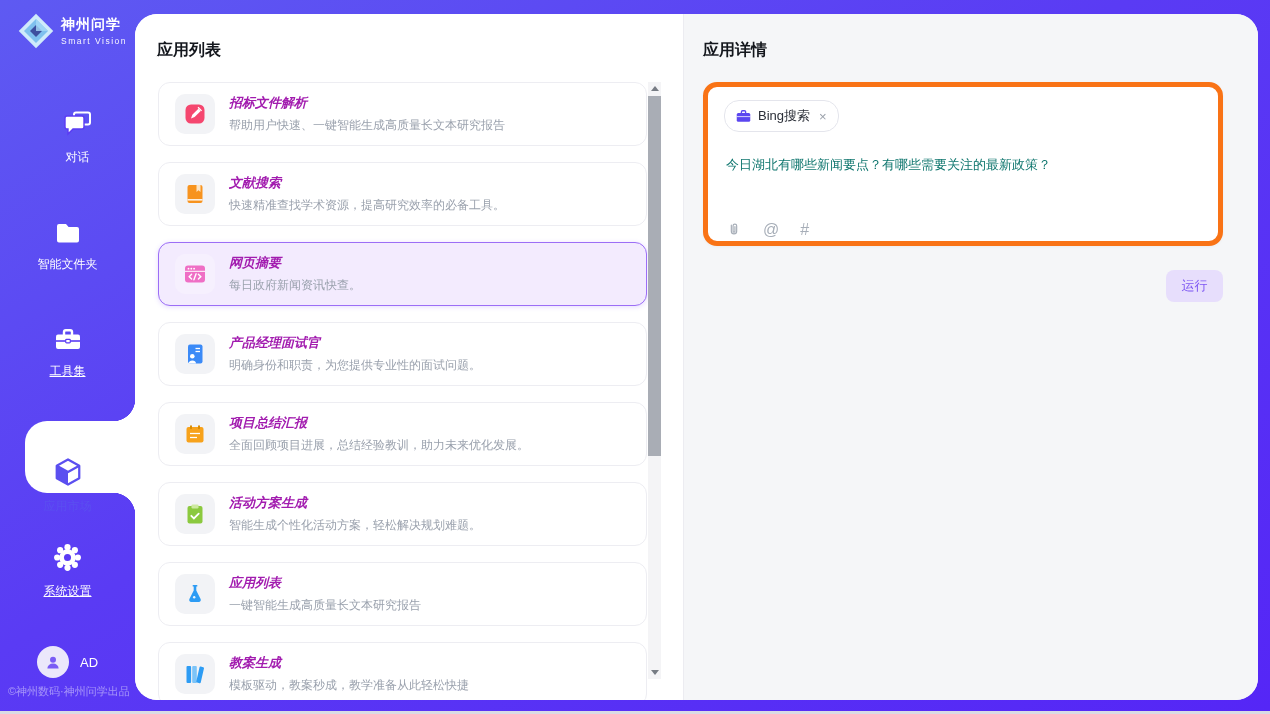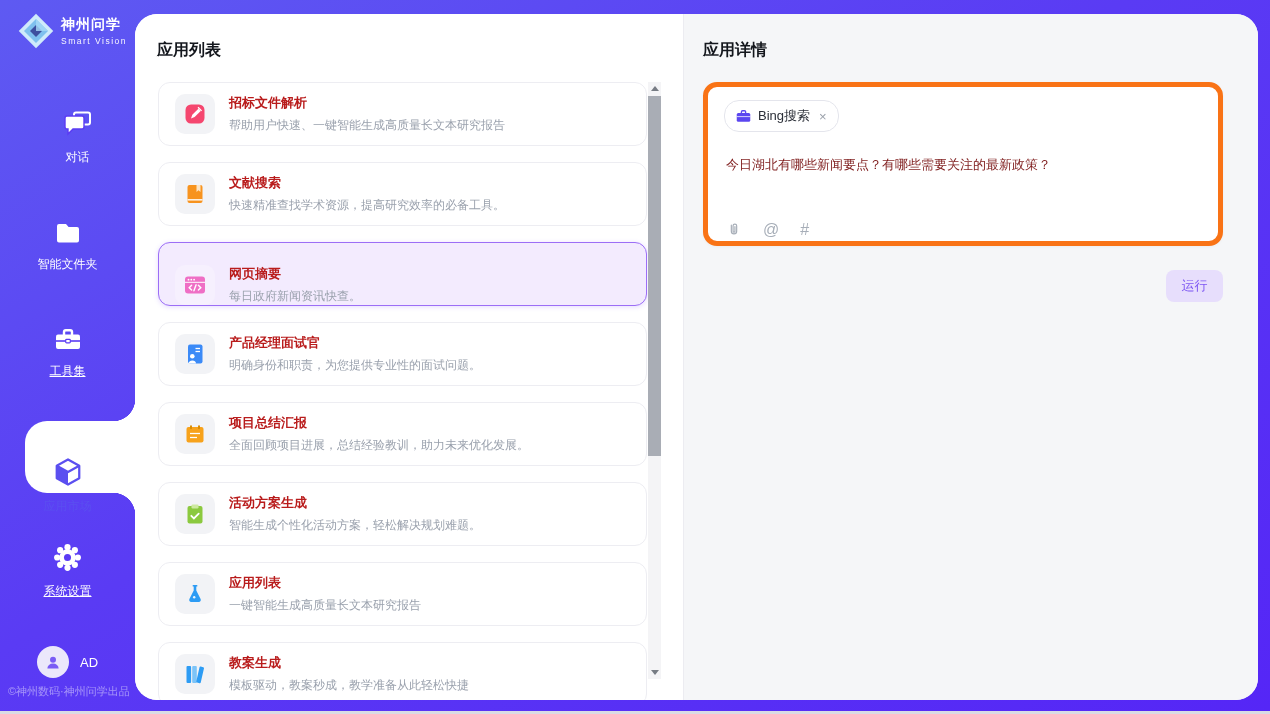--- a/index.html
+++ b/index.html
@@ -31,44 +31,44 @@
 
   
   .panel { position:absolute; left:135px; top:14px; width:1123px; height:686px;
     background:#fff; border-radius:22px; overflow:hidden; display:flex; }
   .list-pane { position:relative; width:548px; height:100%; background:#fff; }
   .pane-title { position:absolute; top:26px; left:22px; font-size:16px; font-weight:700; color:#14171d; }
 
   .cards { position:absolute; left:23px; top:68px; width:489px; }
   .card { height:64px; margin-bottom:16px; border:1px solid #ededf2; border-radius:12px;
     background:#fff; display:flex; align-items:center; padding:0 16px; gap:14px; cursor:pointer; }
-  .card.selected { background:#f3ebfe; border:1px solid #9c6ef6; box-shadow:0 1px 5px rgba(124,77,255,.20);align-items:flex-end; }
+  .card.selected { background:#f3ebfe; border:1px solid #9c6ef6; box-shadow:0 1px 5px rgba(124,77,255,.20); }
   .tile { width:40px; height:40px; border-radius:10px; background:#f2f3f6; flex:0 0 auto;
     display:flex; align-items:center; justify-content:center; }
   .card.selected .tile { background:#f6f0fe; }
-  .card-title { font-size:13px; font-weight:700; color:#b91c1c; }
+  .card-title { font-size:13px; font-weight:700; color:#a21caf;font-style:italic; }
   .card-desc { font-size:12px; color:#9aa1ad; margin-top:5px; white-space:nowrap; }
 
   
   .vscroll { position:absolute; left:513px; top:68px; width:13px; height:597px; background:#f4f4f6; }
   .vscroll .arrow { position:absolute; left:0; width:13px; height:13px; display:flex; align-items:center; justify-content:center; cursor:pointer; }
   .arrow-up { top:0; } .arrow-down { bottom:0; }
   .tri-up { width:0; height:0; border-left:4px solid transparent; border-right:4px solid transparent; border-bottom:5px solid #777c84; }
   .tri-down { width:0; height:0; border-left:4px solid transparent; border-right:4px solid transparent; border-top:5px solid #777c84; }
   .thumb { position:absolute; left:0; top:14px; width:13px; height:360px; background:#a9adb5; cursor:pointer; }
 
   
   .detail-pane { position:relative; flex:1; height:100%; background:#f5f6f8; border-left:1px solid #ececf1; }
   .qcard { position:absolute; left:19px; top:68px; width:520px; height:164px; background:#fff;
     border:5px solid #f97316; border-radius:14px; box-shadow:0 1px 3px rgba(20,20,40,.04); }
   .tool-tag { position:absolute; left:16px; top:13px; display:inline-flex; align-items:center; gap:7px;
     border:1px solid #e4e5ec; border-radius:15px; padding:6px 11px; background:#fff; cursor:pointer; }
   .tool-tag-label { font-size:13px; color:#2a2e37; }
   .tag-close { font-size:13px; color:#9aa0aa; margin-left:2px; cursor:pointer; line-height:1; }
-  .question { position:absolute; left:18px; top:69px; width:480px; font-size:13px; color:#7f1d1d; cursor:text; }
+  .question { position:absolute; left:18px; top:69px; width:480px; font-size:13px; color:#0f766e; cursor:text; }
   .qtools { position:absolute; left:18px; top:134px; display:flex; align-items:center; gap:21px;
     color:#a7aeb8; font-size:16px; }
   .qtools .ticon { cursor:pointer; line-height:1; }
   .run-btn { position:absolute; top:256px; right:35px; width:57px; height:32px; border:none; border-radius:8px;
     background:#e7defc; color:#7e57f2; font-size:13px; cursor:pointer; font-family:inherit; }
 </style>
 </head>
 <body>
 
 <div class="stage">

